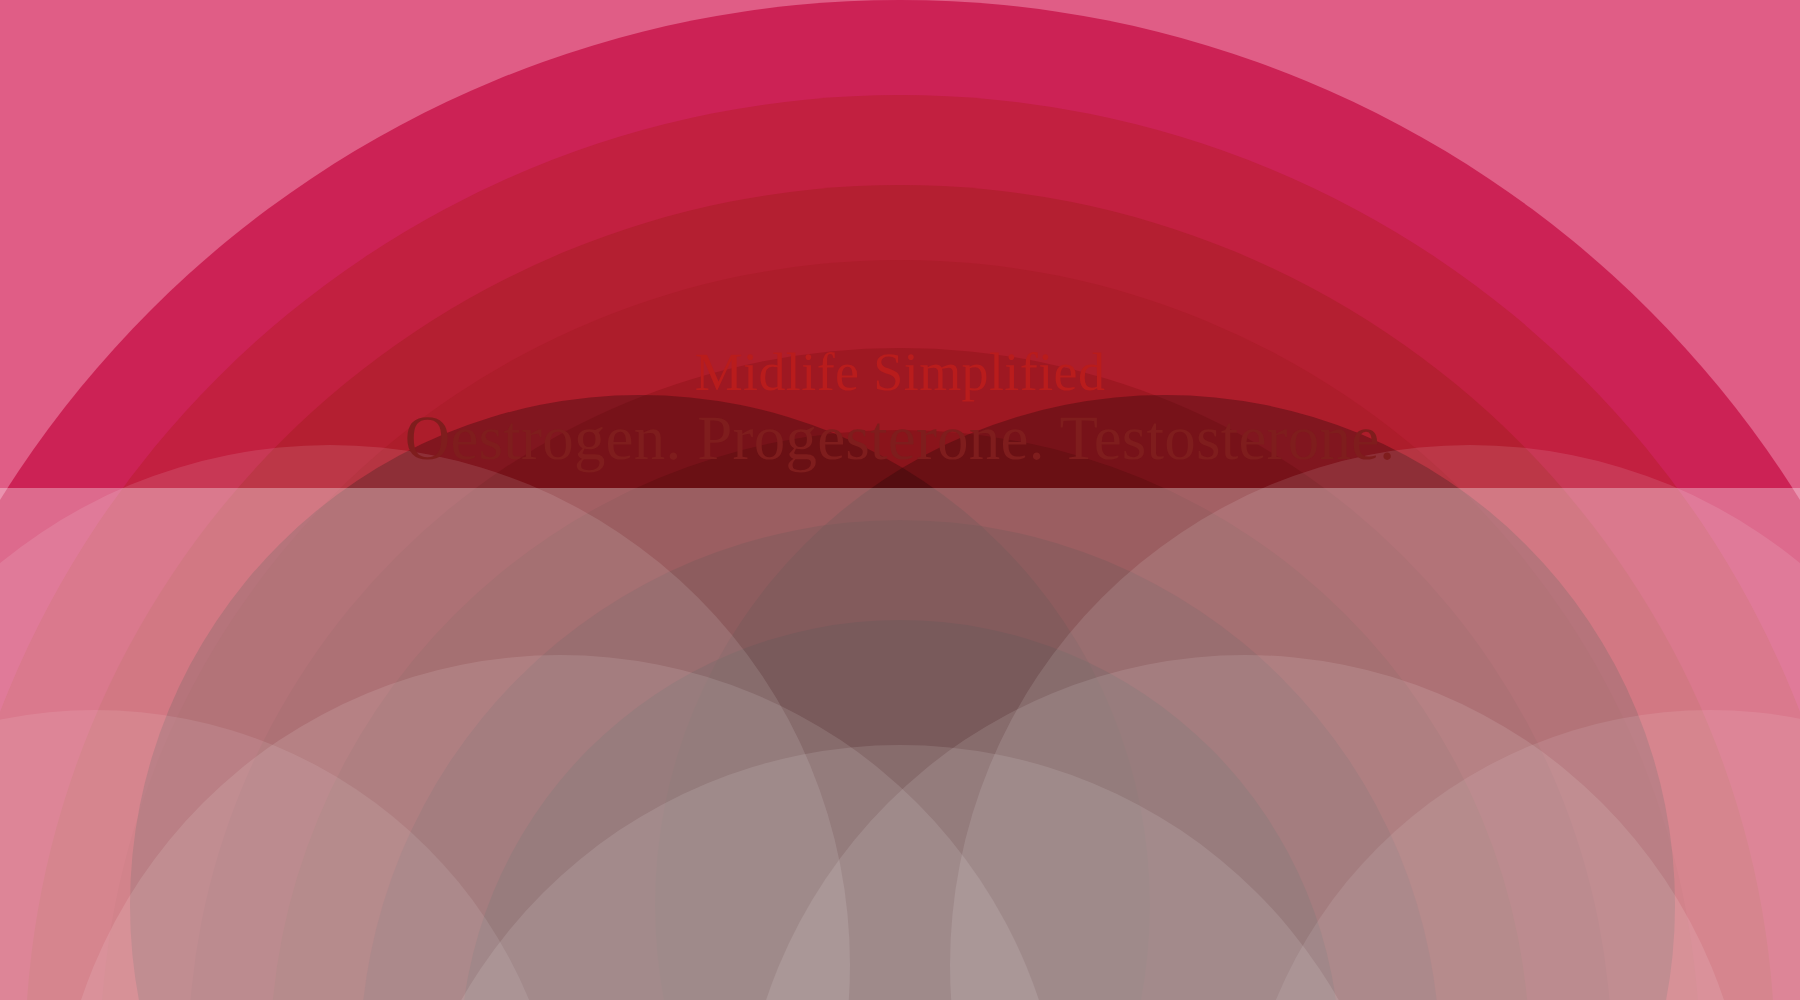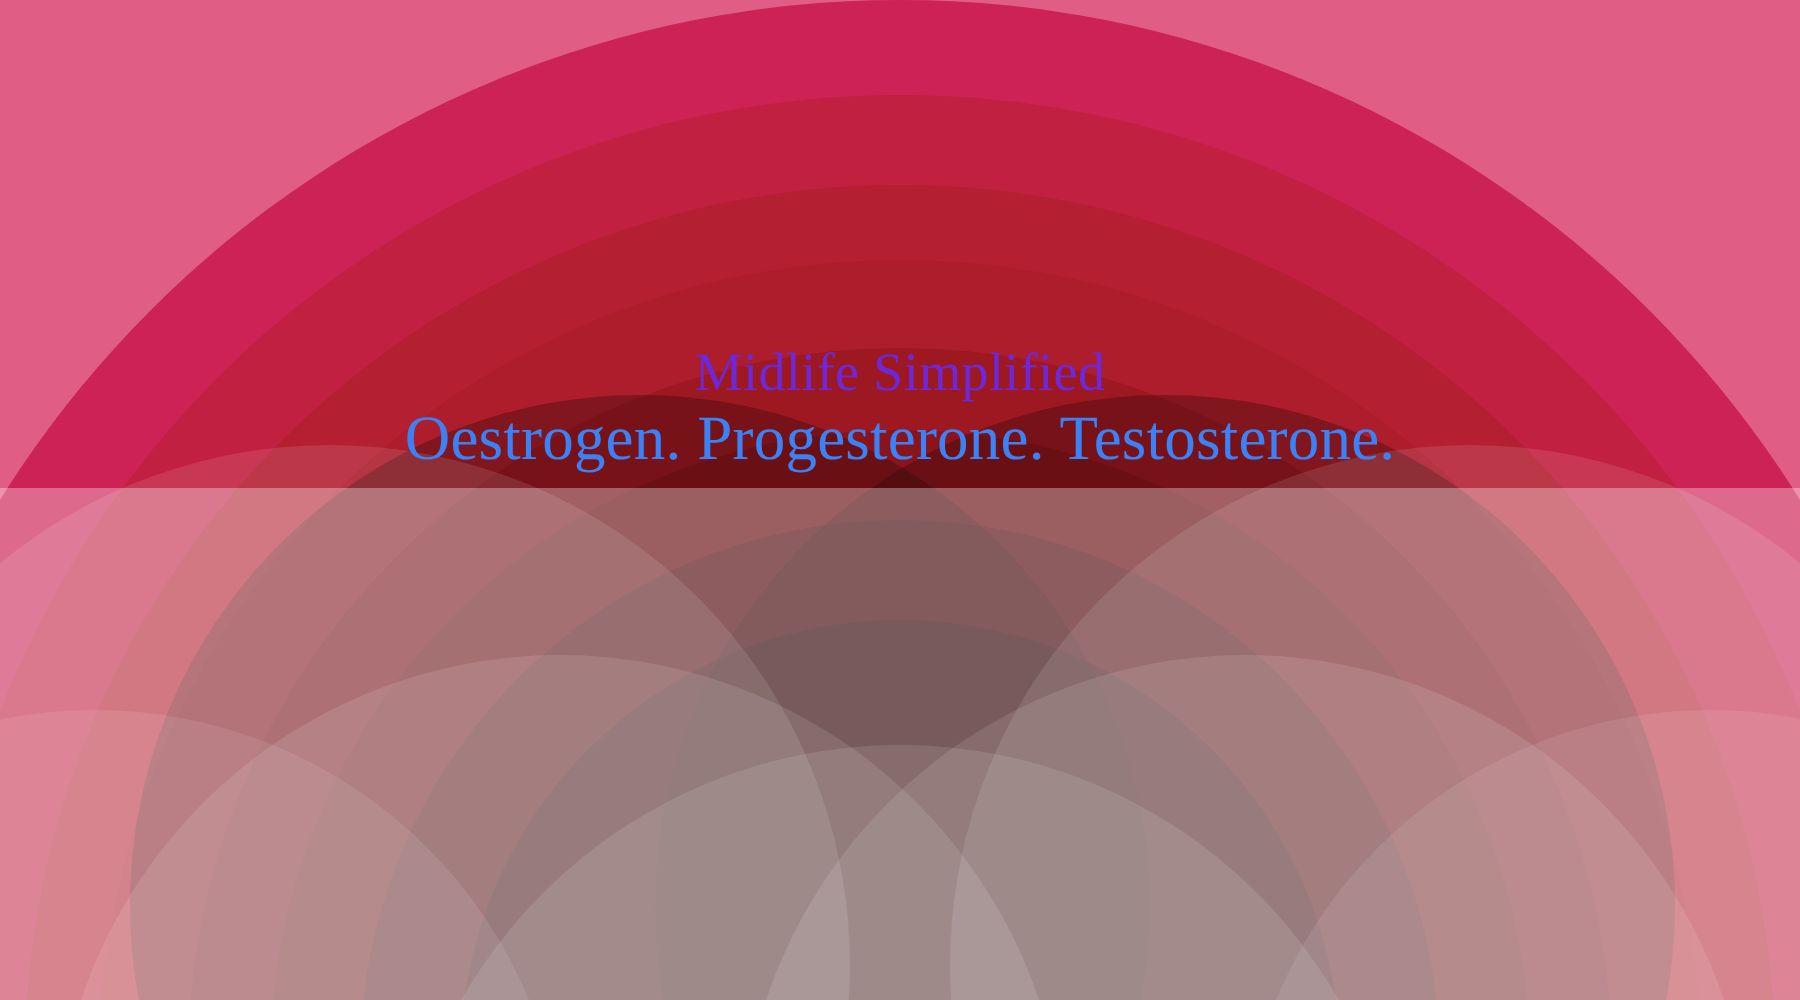--- a/index.html
+++ b/index.html
@@ -37,33 +37,33 @@
     z-index: 5;
   }
 
   #hero-title {
     margin: 0;
     font-family: "Liberation Serif", "DejaVu Serif", serif;
     font-weight: 400;
     font-size: 54px;
     line-height: 1.04;
     letter-spacing: 0.4px;
-    color: #6d28d9;
+    color: #b91c1c;
     text-rendering: geometricPrecision;
   }
 
   #hero-subtitle {
     margin: 0;
     margin-top: 6px;
     font-family: "Liberation Serif", "DejaVu Serif", serif;
     font-weight: 400;
     font-size: 63px;
     line-height: 1.04;
     letter-spacing: 0.2px;
-    color: #3b82f6;
+    color: #7f1d1d;
     text-rendering: geometricPrecision;
   }
 </style>
 </head>
 <body>
 
 <div id="stage">
 
   <svg id="artwork" viewBox="0 0 1800 1000" preserveAspectRatio="none" aria-hidden="true">
 

